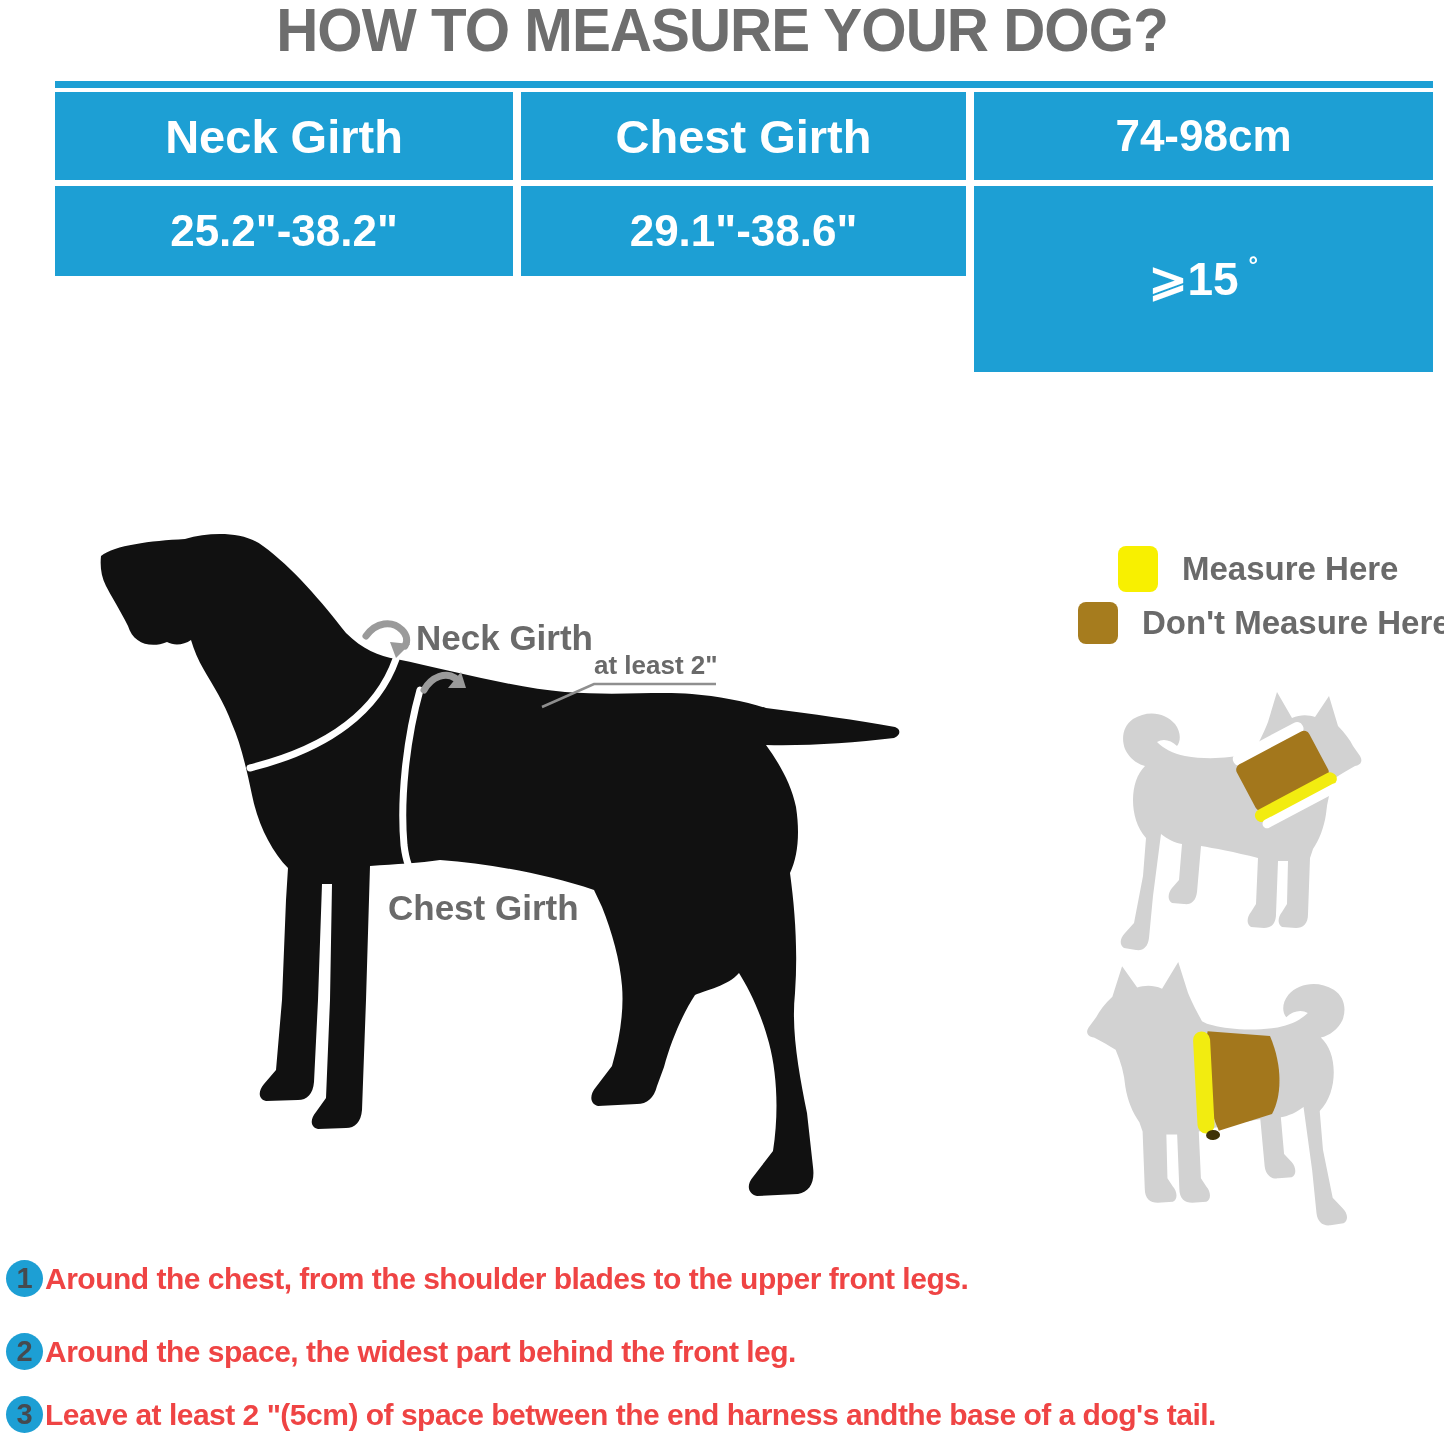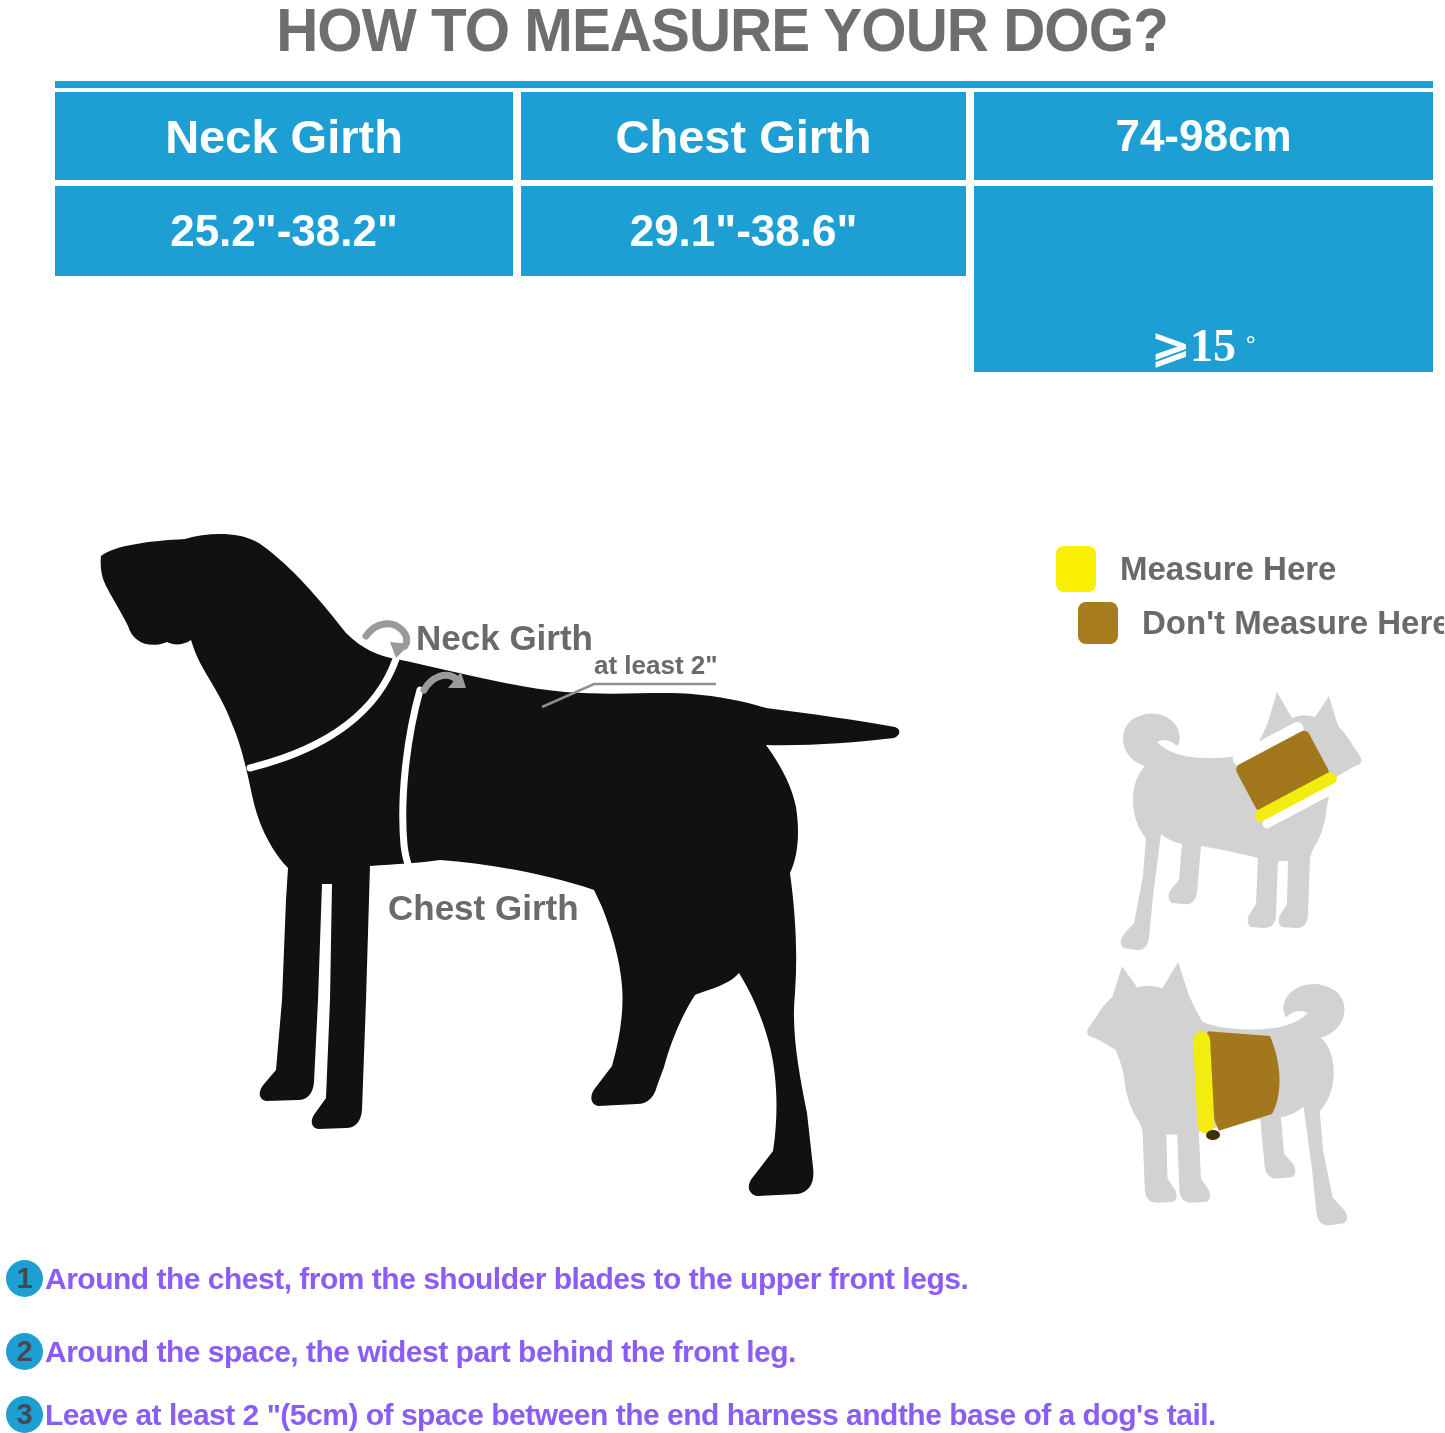--- a/index.html
+++ b/index.html
@@ -15,40 +15,40 @@
   }
   .table-topbar{position:absolute;left:55px;top:81px;width:1378px;height:7px;background:var(--blue);}
   .size-table{
     position:absolute;left:55px;top:92px;width:1378px;
     display:grid;grid-template-columns:458px 445px 459px;grid-template-rows:88px 90px 90px;
     column-gap:8px;row-gap:6px;
   }
   .cell{background:var(--blue);color:#fff;font-weight:bold;display:flex;align-items:center;justify-content:center;}
   .cell.hdr{font-size:47px;}
   .cell.val{font-size:44px;}
-  .cell.back{grid-column:3;grid-row:2 / span 2;font-size:46px;font-family:Liberation Serif, serif;align-items:flex-end;}
+  .cell.back{grid-column:3;grid-row:2 / span 2;font-size:46px;font-family:Liberation Sans, sans-serif;}
   .cell.back sup{font-size:0.52em;vertical-align:super;margin-left:10px;position:relative;top:-14px;}
   .dog-label{position:absolute;font-weight:bold;color:#6a6a6a;white-space:nowrap;}
   .lbl-neck{left:416px;top:618px;font-size:35px;}
   .lbl-clearance{left:594px;top:650px;font-size:26px;}
   .lbl-chest{left:388px;top:888px;font-size:35px;}
   .legend-row{position:absolute;display:flex;align-items:center;}
   .legend-swatch{border-radius:8px;flex:0 0 auto;}
   .legend-text{font-weight:bold;color:#6a6a6a;font-size:33px;margin-left:24px;white-space:nowrap;}
-  .lg1{left:1056px;top:546px;}
+  .lg1{left:1118px;top:546px;}
   .lg2{left:1058px;top:602px;margin-left:20px;}
   .sw-yellow{width:40px;height:46px;background:var(--yellow);}
   .sw-brown{width:40px;height:42px;background:var(--brown);}
   .instr{position:absolute;left:6px;display:flex;align-items:flex-start;}
   .badge{
     width:37px;height:37px;border-radius:50%;background:var(--blue);
     color:#454a50;font-size:29px;font-weight:bold;
     display:flex;align-items:center;justify-content:center;flex:0 0 auto;
   }
-  .instr-text{font-weight:bold;color:#8b5cf6;font-size:30px;letter-spacing:-0.5px;margin-left:2px;padding-top:2px;white-space:nowrap;}
+  .instr-text{font-weight:bold;color:#ef4444;font-size:30px;letter-spacing:-0.5px;margin-left:2px;padding-top:2px;white-space:nowrap;}
   .i1{top:1260px;} .i2{top:1333px;} .i3{top:1396px;}
   svg{position:absolute;}
 </style>
 </head>
 <body>
 
 <div class="canvas" style="--blue: #1d9fd4; --yellow: #f8f000; --brown: #a67c1e;">
 
   <div class="title">HOW TO MEASURE YOUR DOG?</div>
 

